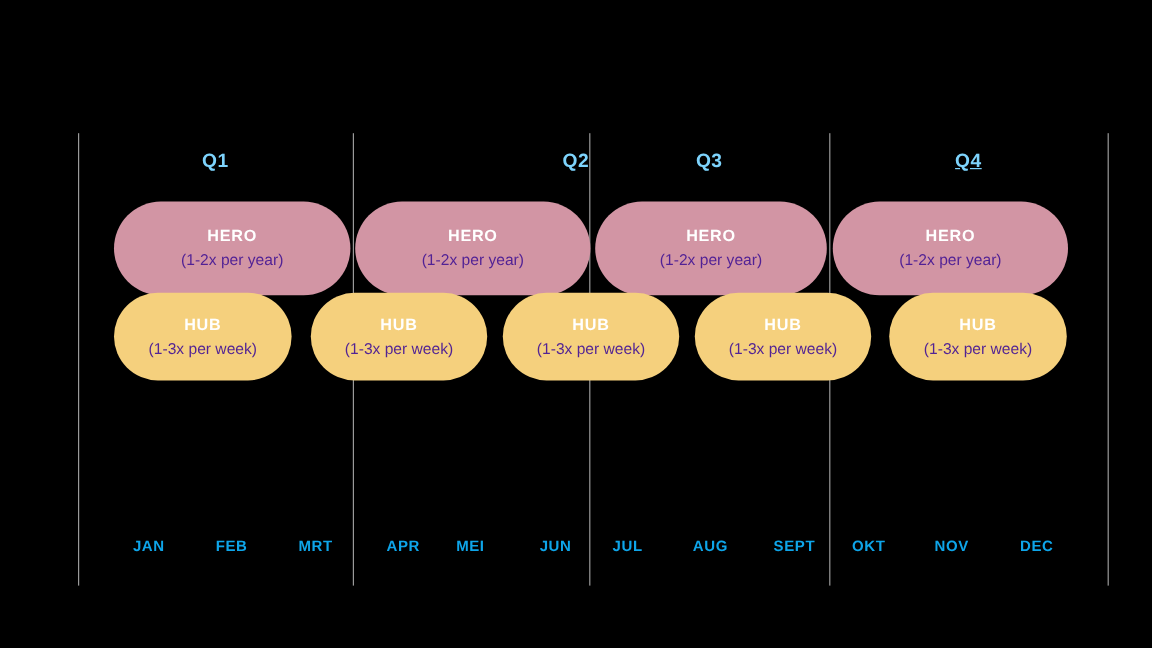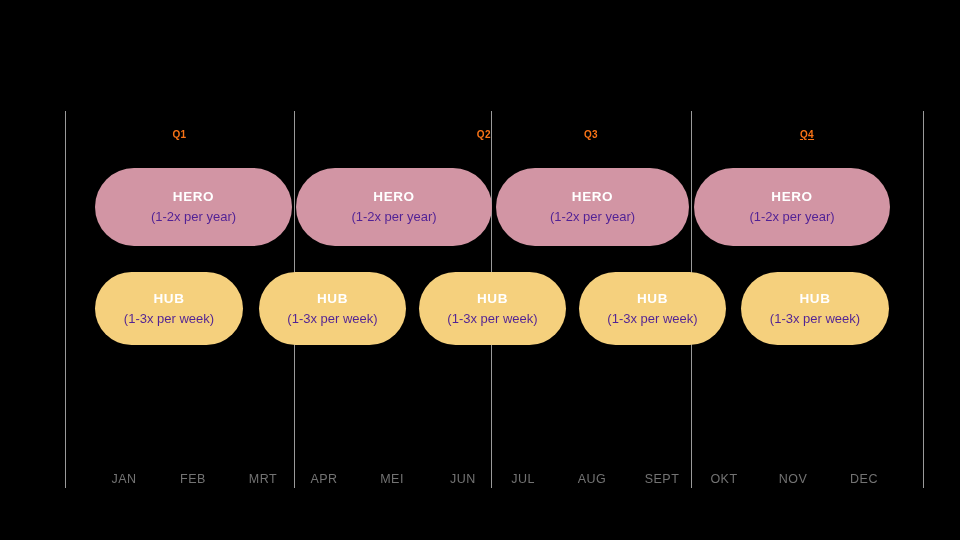--- a/index.html
+++ b/index.html
@@ -31,34 +31,34 @@
     background: #9a9a9a;
   }
 
   
   .q-label {
     position: absolute;
     top: 126px;
     height: 18px;
     line-height: 18px;
     text-align: center;
-    color: #f97316;
-    font-size: 10px;
+    color: #7dd3fc;
+    font-size: 16px;
     font-weight: 700;
     letter-spacing: 0.4px;
   }
 
   
   .row {
     position: absolute;
     left: 0;
     width: 956px;
   }
   .row-hero   { top: 168px; height: 78px; }
-  .row-hub    { top: 272px; height: 73px; }
+  .row-hub    { top: 244px; height: 73px; }
   .row-hyg    { top: 338px; height: 73px; }
 
   .pill {
     position: absolute;
     top: 0;
     border-radius: 999px;
     display: flex;
     flex-direction: column;
     align-items: center;
     justify-content: center;
@@ -86,25 +86,24 @@
   }
   .row-hyg .pill-title { font-size: 14px; }
 
   
   .month {
     position: absolute;
     top: 447px;
     height: 17px;
     line-height: 17px;
     text-align: center;
-    color: #737373;
+    color: #0ea5e9;
     font-size: 12.5px;
-    font-weight: 400;
+    font-weight: 700;
     letter-spacing: 0.5px;
-    margin-top: 24px;
   }
 </style>
 </head>
 <body>
 
 <div id="stage">
 
   <div>
     <div class="divider" style="left:65px;"></div>
     <div class="divider" style="left:294px;"></div>
@@ -160,21 +159,21 @@
       <span class="pill-title">HUB</span>
       <span class="pill-sub">(1-3x per week)</span>
     </div>
   </div>
 
 
   <div>
     <div class="month" style="left:84px;  width:80px;">JAN</div>
     <div class="month" style="left:153px; width:80px;">FEB</div>
     <div class="month" style="left:223px; width:80px;">MRT</div>
-    <div class="month" style="left:284px; width:80px;">APR</div>
+    <div class="month" style="left:296px; width:80px;">APR</div>
     <div class="month" style="left:352px; width:80px;">MEI</div>
     <div class="month" style="left:423px; width:80px;">JUN</div>
     <div class="month" style="left:483px; width:80px;">JUL</div>
     <div class="month" style="left:552px; width:80px;">AUG</div>
     <div class="month" style="left:622px; width:80px;">SEPT</div>
     <div class="month" style="left:684px; width:80px;">OKT</div>
     <div class="month" style="left:753px; width:80px;">NOV</div>
     <div class="month" style="left:824px; width:80px;">DEC</div>
   </div>
 

